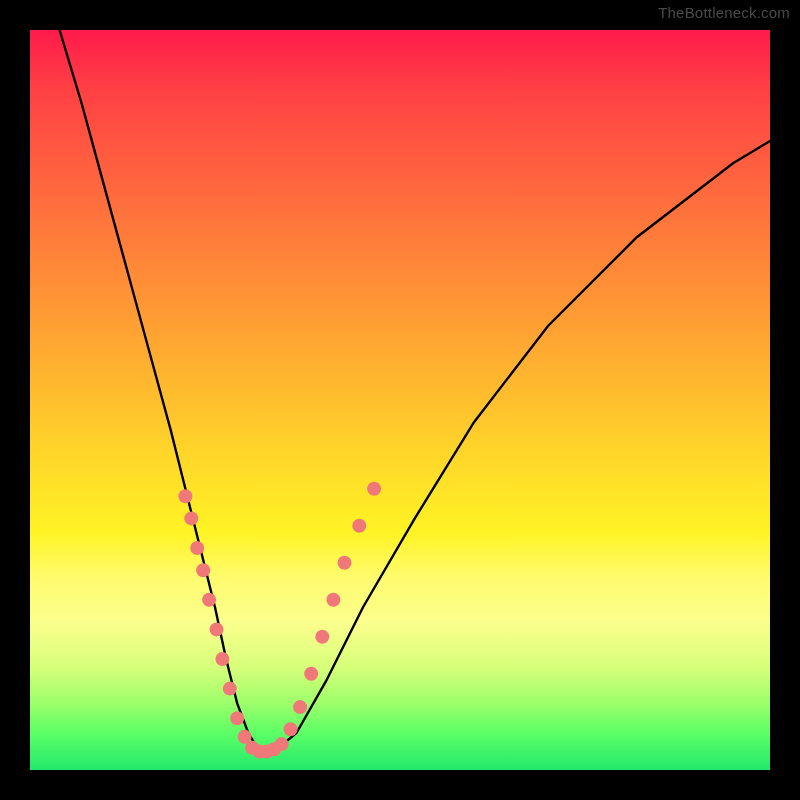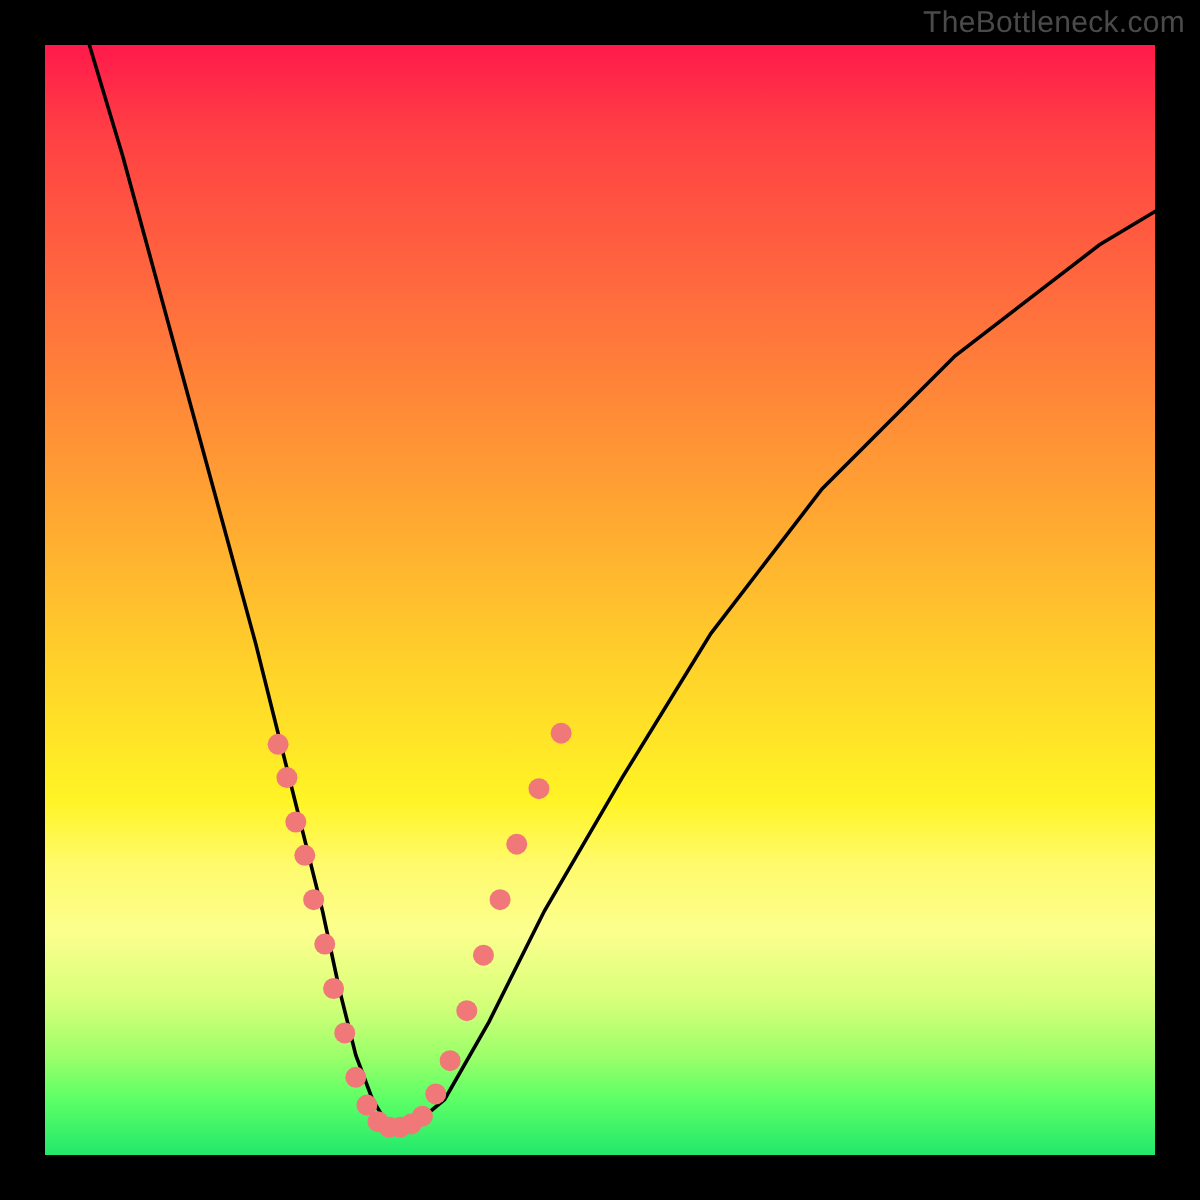--- a/index.html
+++ b/index.html
@@ -37,21 +37,21 @@
       #9dff6a 91%,
       #5dff66 95%,
       #22e86c 100%
     );
   }
   .watermark {
     position: absolute;
     top: 4px;
     right: 10px;
     color: #4a4a4a;
-    font-size: 20px;
+    font-size: 15px;
     font-weight: 500;
     letter-spacing: 0.2px;
     user-select: none;
   }
   svg.curve {
     position: absolute;
     inset: 0;
     width: 740px;
     height: 740px;
     overflow: visible;

